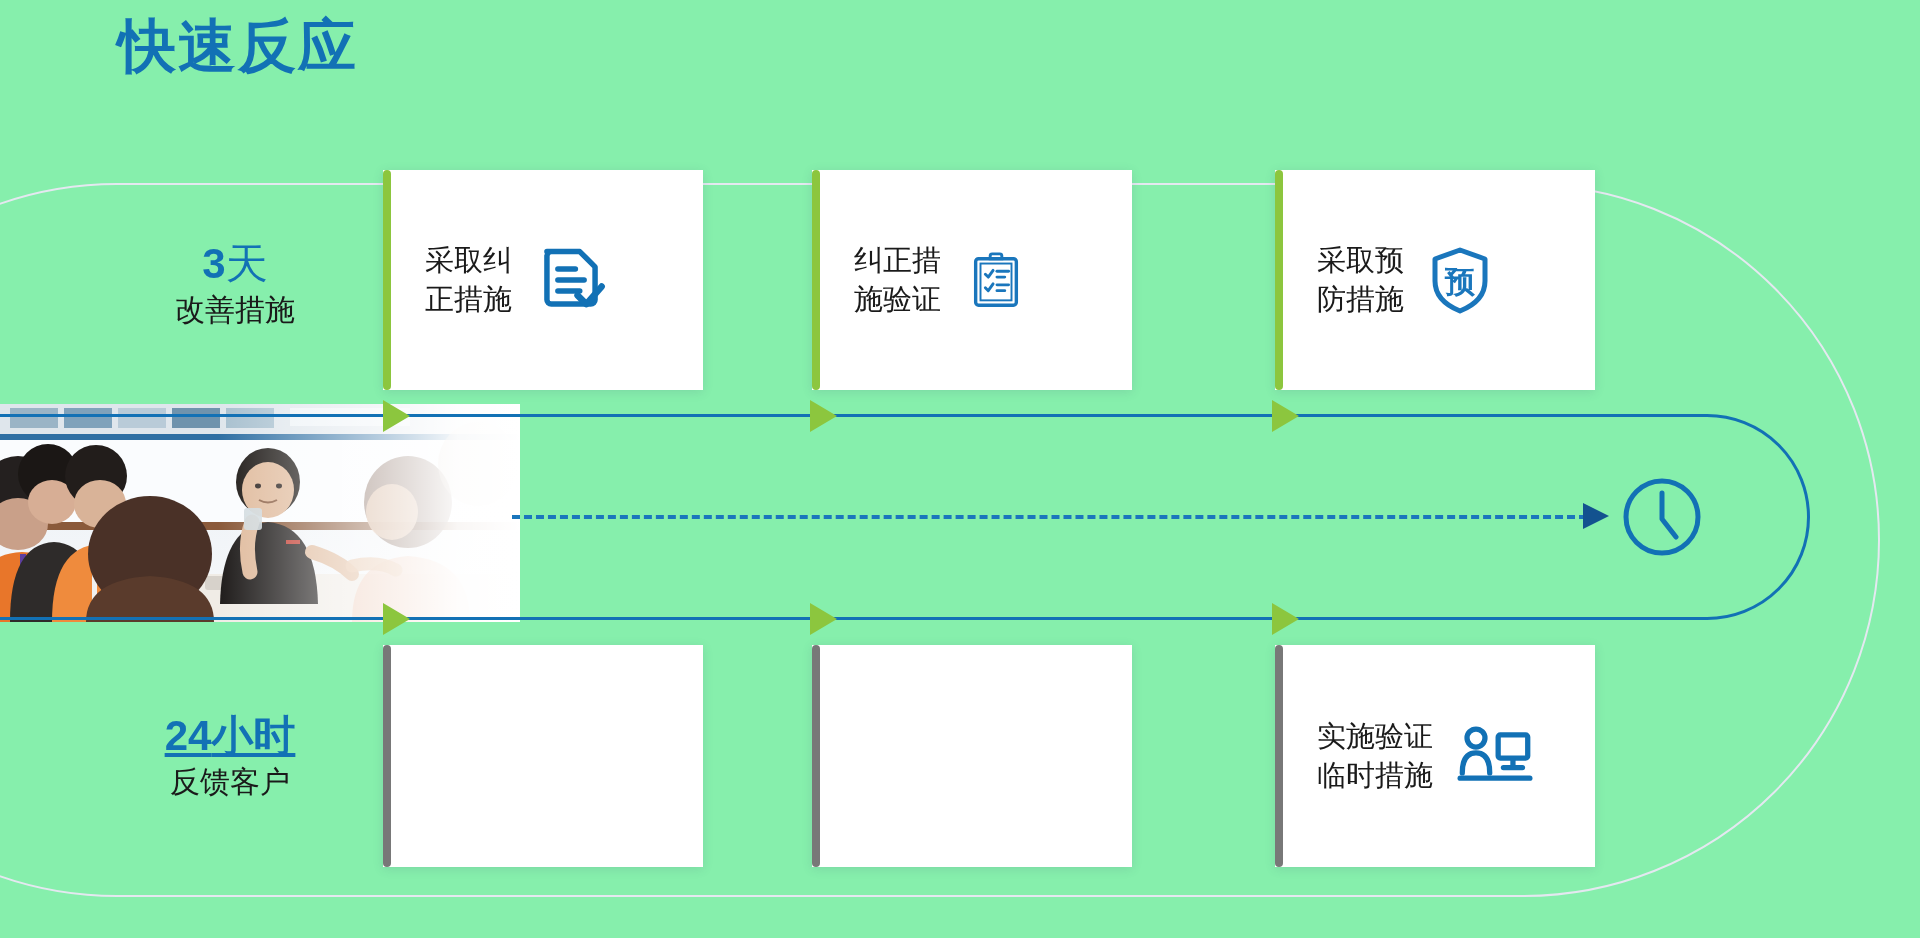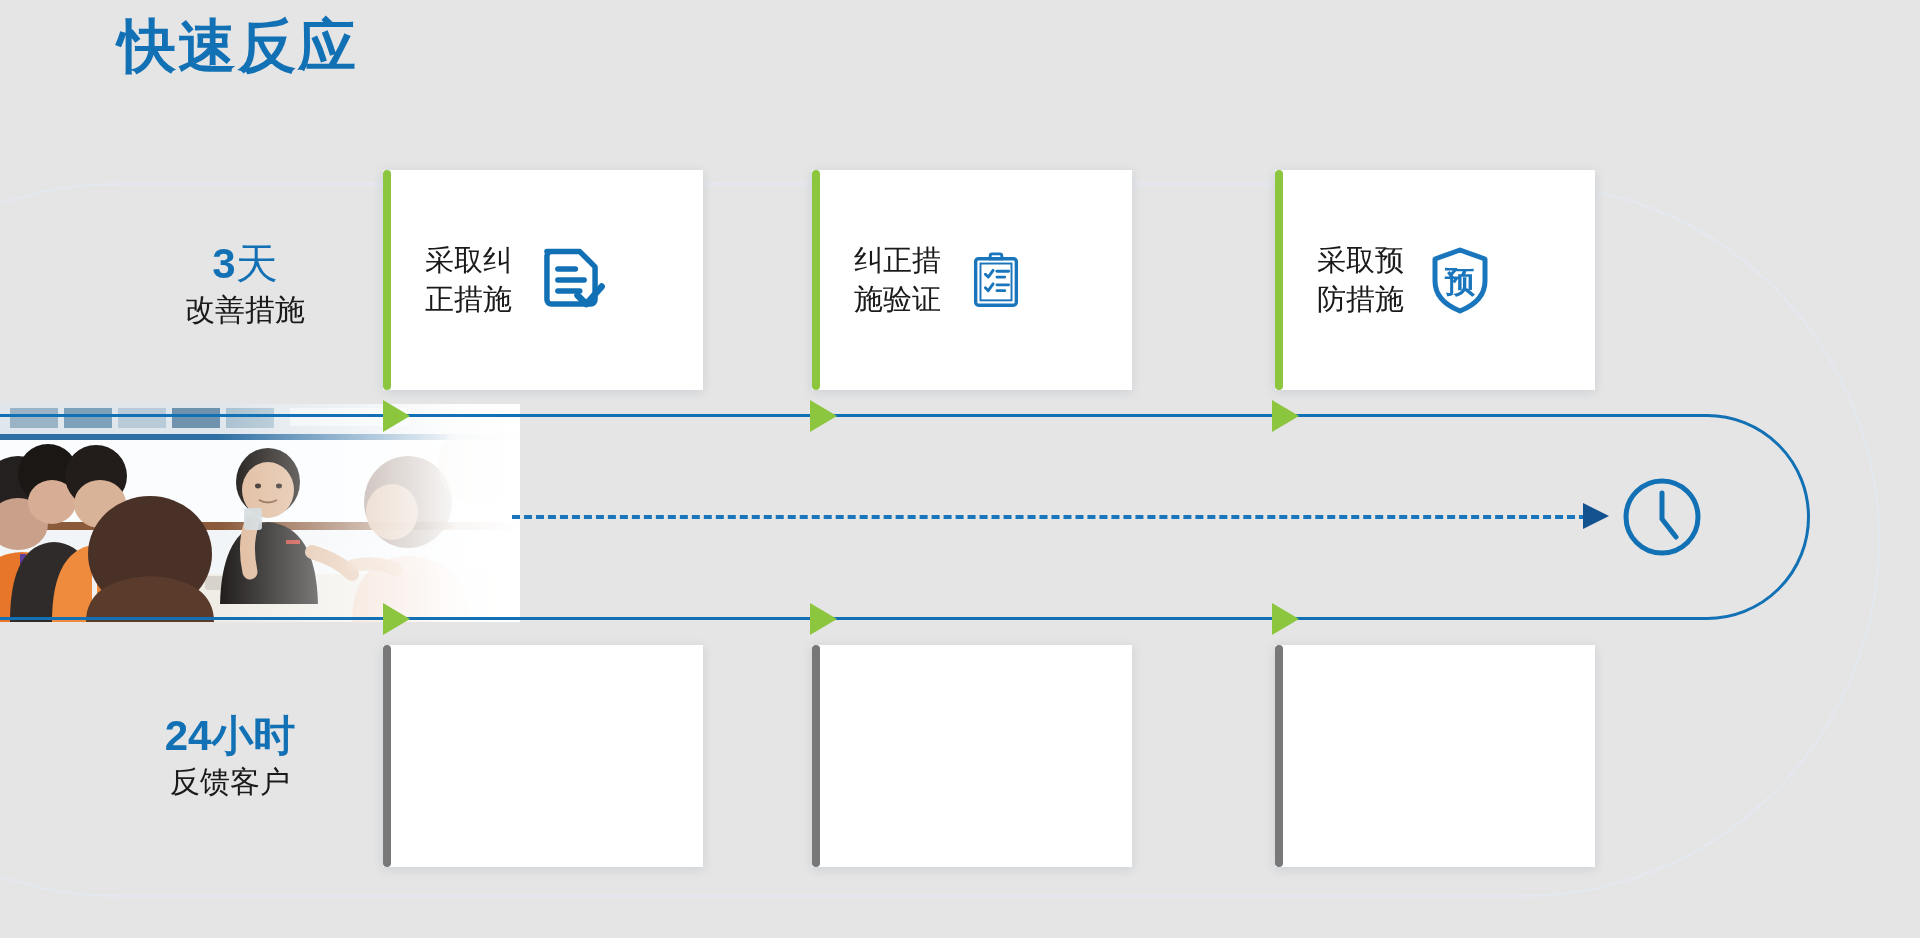--- a/index.html
+++ b/index.html
@@ -7,21 +7,21 @@
     padding: 0;
     background: #ffffff;
   }
   body {
     font-family: "Liberation Sans", "DejaVu Sans", sans-serif;
   }
   #stage {
     position: relative;
     width: 1920px;
     height: 938px;
-    background: #e5e5e5;
+    background: #86efac;
     overflow: hidden;
   }
 
   
   .page-title {
     position: absolute;
     left: 118px;
     top: 14px;
     font-size: 58px;
     font-weight: bold;
@@ -167,21 +167,21 @@
     text-align: center;
     width: 240px;
   }
   .stat-value {
     font-size: 42px;
     color: #1271b5;
     line-height: 1.15;
     white-space: nowrap;
   }
   .stat-value .num { font-weight: bold; }
-  .stat-value.all-bold { font-weight: bold; }
+  .stat-value.all-bold { font-weight: bold; text-decoration: underline; }
   .stat-sub {
     font-size: 30px;
     color: #1a1a1a;
     line-height: 1.3;
     white-space: nowrap;
     margin-top: 2px;
   }
 
   
   .clock {
@@ -282,21 +282,21 @@
   <div class="dashed-line"></div>
   <div class="dashed-head"></div>
 
   <div class="clock">
     <svg viewBox="0 0 84 84" width="84" height="84">
       <circle cx="42" cy="42" r="36" fill="none" stroke="#1271b5" stroke-width="5"></circle>
       <path d="M 42 18 L 42 44 L 56 62" fill="none" stroke="#1271b5" stroke-width="5" stroke-linecap="round" stroke-linejoin="round"></path>
     </svg>
   </div>
 
-  <div class="stat" style="left:125px; top:240px;text-align:center;">
+  <div class="stat" style="left:115px; top:240px;text-align:center;">
     <div class="stat-value">
       <span class="num">3</span><span>天</span>
     </div>
     <div class="stat-sub">改善措施</div>
   </div>
 
   <div class="card top" style="left:383px; top:170px; width:320px; height:220px;">
     <div class="accent"></div>
     <div class="card-inner">
       <div class="card-label">采取纠
@@ -358,15 +358,29 @@
   <div class="card bottom" style="left:383px; top:645px; width:320px; height:222px;">
     <div class="accent"></div>
   </div>
 
   <div class="card bottom" style="left:812px; top:645px; width:320px; height:222px;">
     <div class="accent"></div>
   </div>
 
   <div class="card bottom" style="left:1275px; top:645px; width:320px; height:222px;">
     <div class="accent"></div>
+    <div class="card-inner">
+      <div class="card-label">实施验证
+临时措施</div>
+      <div class="card-icon">
+        <svg viewBox="0 0 72 60" width="76" height="64">
+          <circle cx="18" cy="13" r="8.5" fill="none" stroke="#1271b5" stroke-width="5"></circle>
+          <path d="M 5 46 Q 5 27 18 27 Q 31 27 31 46" fill="none" stroke="#1271b5" stroke-width="5" stroke-linecap="round"></path>
+          <rect x="39" y="10" width="28" height="22" rx="2" fill="none" stroke="#1271b5" stroke-width="5"></rect>
+          <line x1="53" y1="32" x2="53" y2="41" stroke="#1271b5" stroke-width="5"></line>
+          <line x1="44" y1="41" x2="62" y2="41" stroke="#1271b5" stroke-width="5" stroke-linecap="round"></line>
+          <line x1="3" y1="51" x2="69" y2="51" stroke="#1271b5" stroke-width="5" stroke-linecap="round"></line>
+        </svg>
+      </div>
+    </div>
   </div>
 
 </div>
 
 </body></html>

